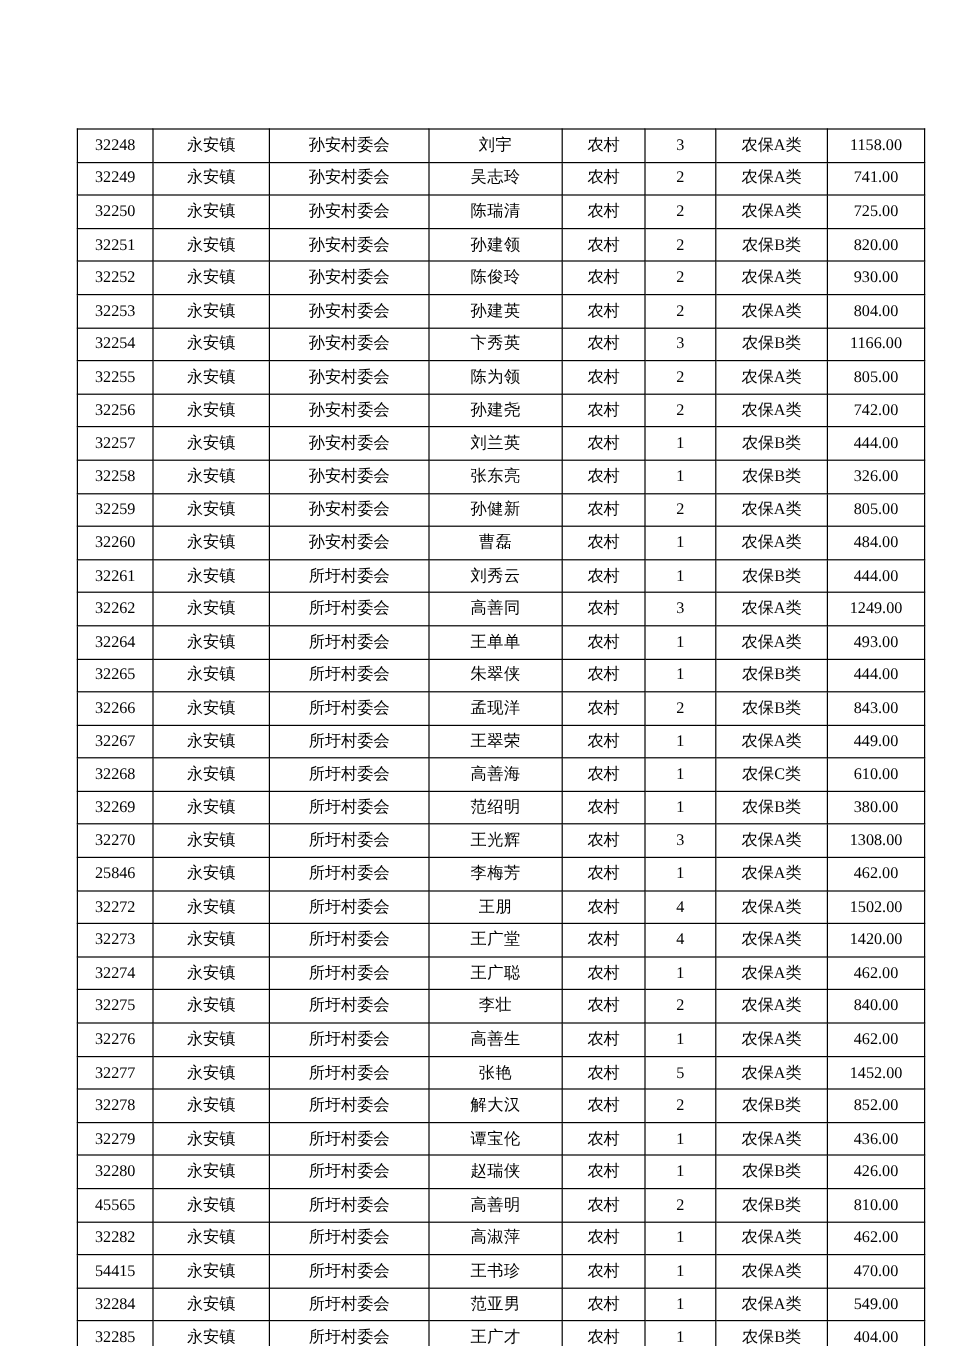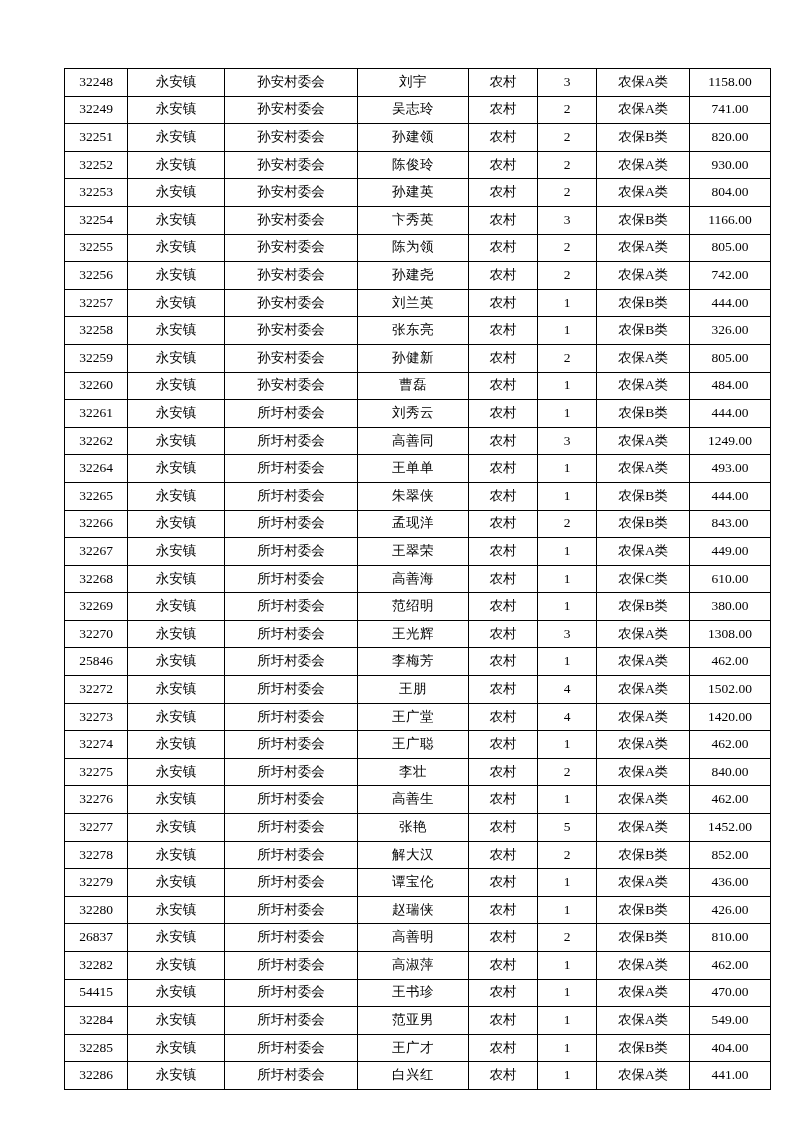--- a/index.html
+++ b/index.html
@@ -11,21 +11,21 @@
     width: 794px;
     height: 1122px;
     font-family: "Liberation Serif", "DejaVu Serif", serif;
     color: #000000;
   }
   .page {
     position: relative;
     width: 794px;
     height: 1122px;
     box-sizing: border-box;
-    padding: 68px 64px 0 64px;
+    padding: 107px 64px 0 64px;
     border-radius: 21px;
   }
   table.records {
     border-collapse: collapse;
     width: 666px;
     table-layout: fixed;
   }
   table.records td {
     border: 1px solid #000000;
     height: 26.6px;
@@ -66,20 +66,30 @@
           <td class="c-id">32249</td>
           <td class="c-town">永安镇</td>
           <td class="c-village">孙安村委会</td>
           <td class="c-name">吴志玲</td>
           <td class="c-type">农村</td>
           <td class="c-count">2</td>
           <td class="c-class">农保A类</td>
           <td class="c-amount">741.00</td>
         </tr>
         <tr>
+          <td class="c-id">32250</td>
+          <td class="c-town">永安镇</td>
+          <td class="c-village">孙安村委会</td>
+          <td class="c-name">陈瑞清</td>
+          <td class="c-type">农村</td>
+          <td class="c-count">2</td>
+          <td class="c-class">农保A类</td>
+          <td class="c-amount">725.00</td>
+        </tr>
+        <tr>
           <td class="c-id">32251</td>
           <td class="c-town">永安镇</td>
           <td class="c-village">孙安村委会</td>
           <td class="c-name">孙建领</td>
           <td class="c-type">农村</td>
           <td class="c-count">2</td>
           <td class="c-class">农保B类</td>
           <td class="c-amount">820.00</td>
         </tr>
         <tr>
@@ -356,21 +366,21 @@
           <td class="c-id">32280</td>
           <td class="c-town">永安镇</td>
           <td class="c-village">所圩村委会</td>
           <td class="c-name">赵瑞侠</td>
           <td class="c-type">农村</td>
           <td class="c-count">1</td>
           <td class="c-class">农保B类</td>
           <td class="c-amount">426.00</td>
         </tr>
         <tr>
-          <td class="c-id">26837</td>
+          <td class="c-id">45565</td>
           <td class="c-town">永安镇</td>
           <td class="c-village">所圩村委会</td>
           <td class="c-name">高善明</td>
           <td class="c-type">农村</td>
           <td class="c-count">2</td>
           <td class="c-class">农保B类</td>
           <td class="c-amount">810.00</td>
         </tr>
         <tr>
           <td class="c-id">32282</td>

